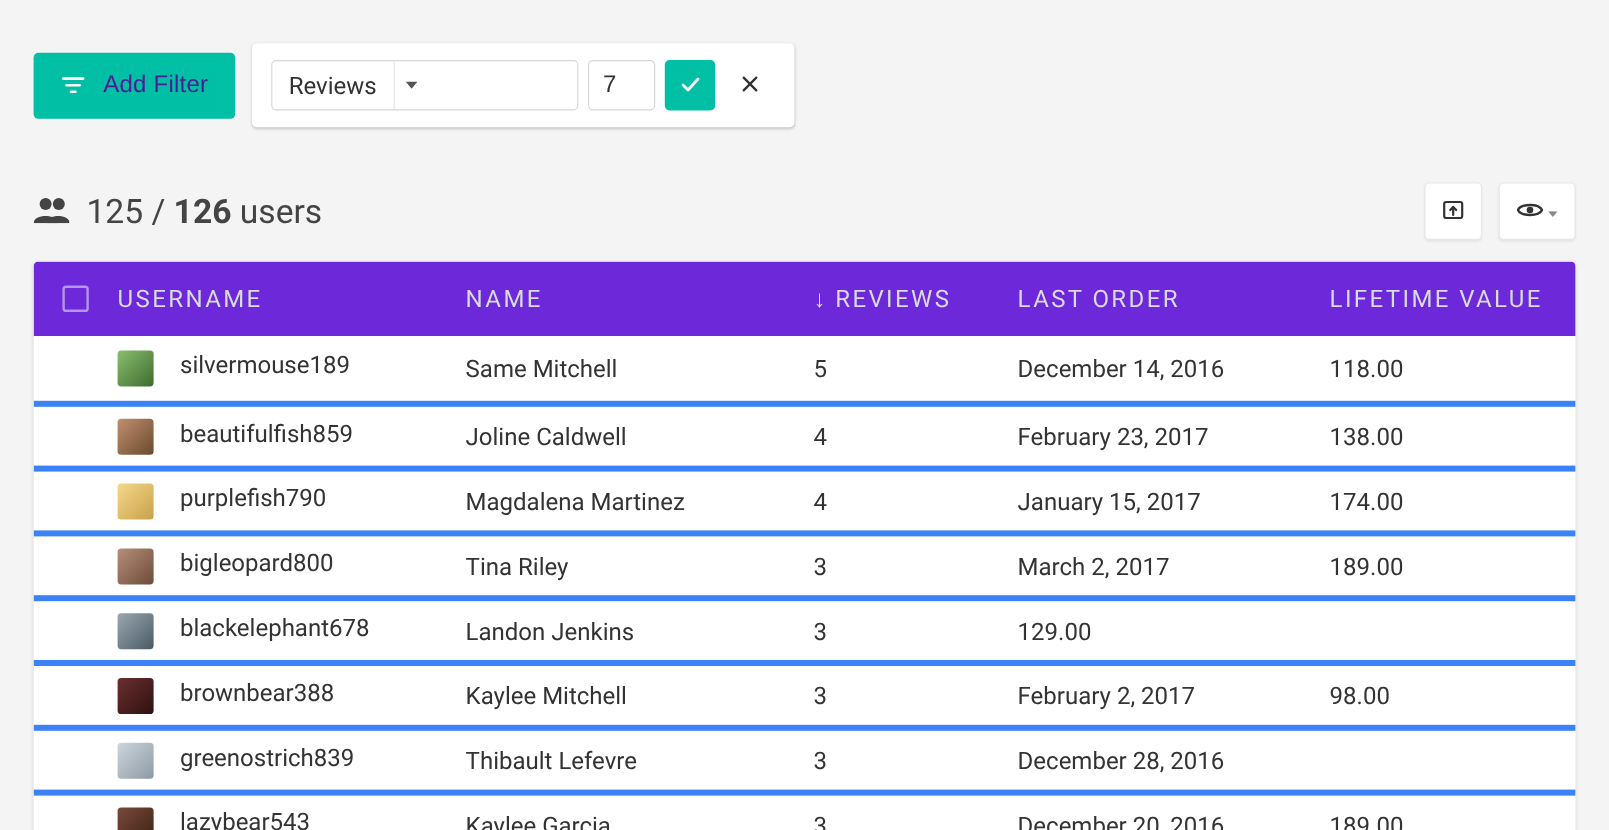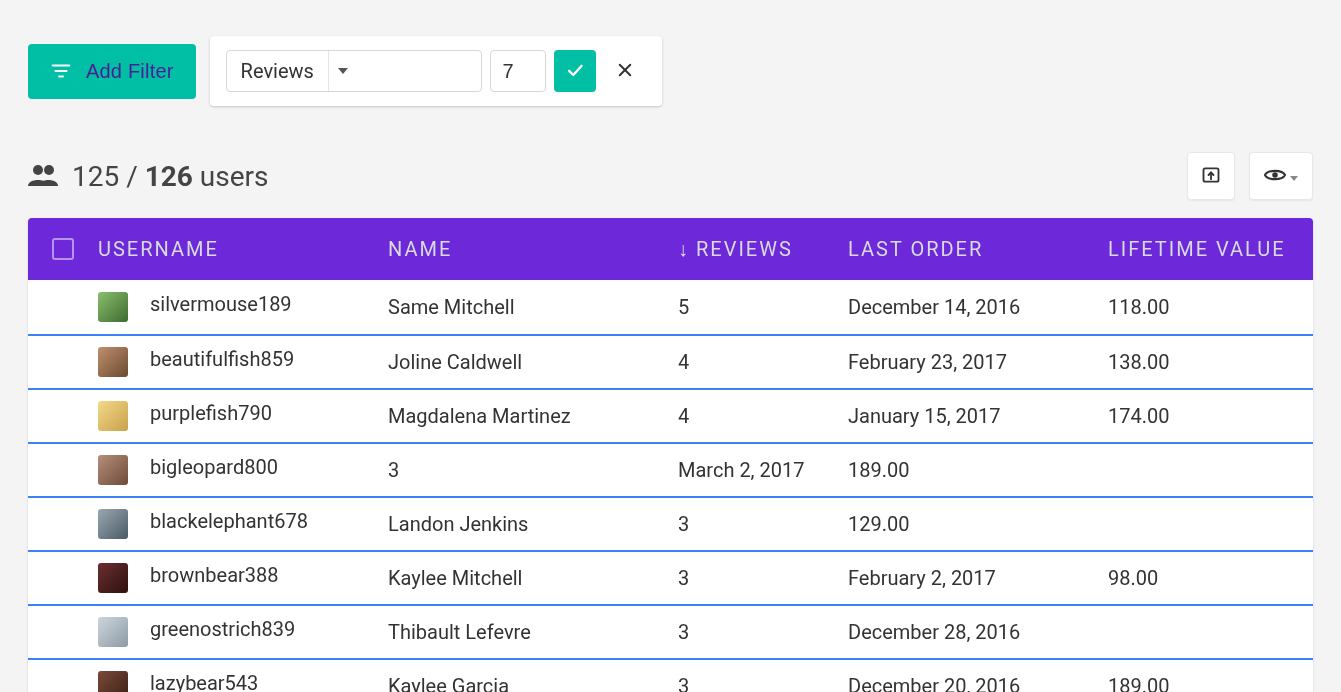--- a/index.html
+++ b/index.html
@@ -160,21 +160,21 @@
     letter-spacing: 2px;
   }
   .th { text-transform: uppercase; }
   .th-reviews { display:flex; align-items:center; gap:6px; }
 
   .tr {
     display: grid;
     grid-template-columns: 70px 290px 290px 170px 260px 1fr;
     align-items: center;
     height: 54px;
-    border-top: 2px solid #3b82f6;
+    border-top: 5px solid #3b82f6;
     font-size: 20px;
     color: #333;
   }
   .tr:first-of-type { border-top: none; }
   .td-username { display:flex; gap: 22px; padding-left: 0; }
 
   .avatar {
     width: 30px; height: 30px; border-radius: 3px;
     display: inline-block;
   }
@@ -344,20 +344,21 @@
         <div>174.00</div>
       </div>
       <div class="tr">
         <div class="chk-wrap">
           <span class="chk-row"></span>
         </div>
         <div class="td-username">
           <span class="avatar av3"></span>
           <span>bigleopard800</span>
         </div>
+        <div>Tina Riley</div>
         <div>3</div>
         <div>March 2, 2017</div>
         <div>189.00</div>
       </div>
       <div class="tr">
         <div class="chk-wrap">
           <span class="chk-row"></span>
         </div>
         <div class="td-username">
           <span class="avatar av4"></span>

